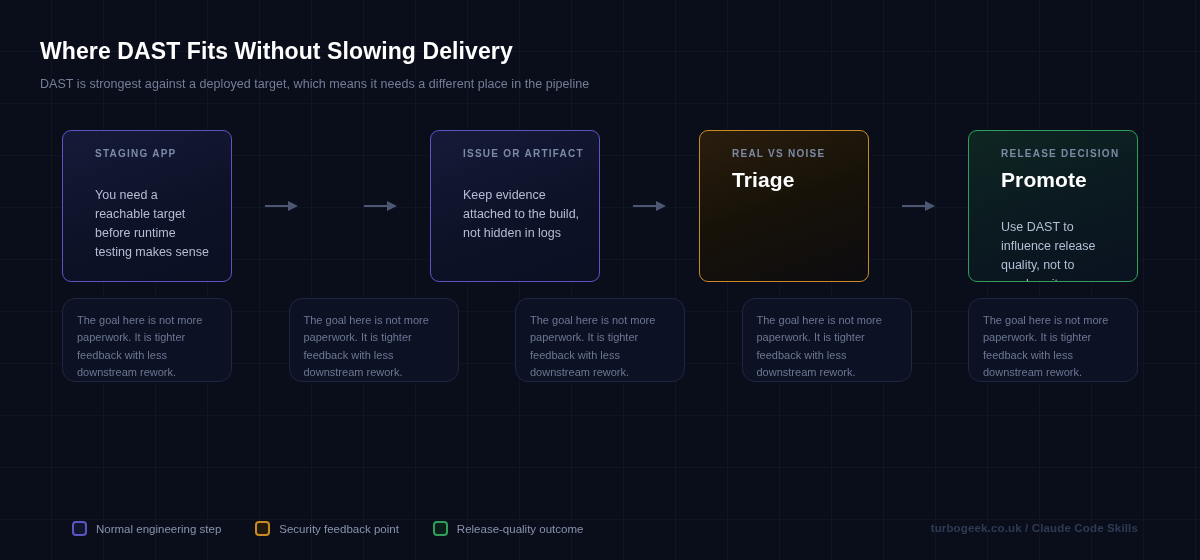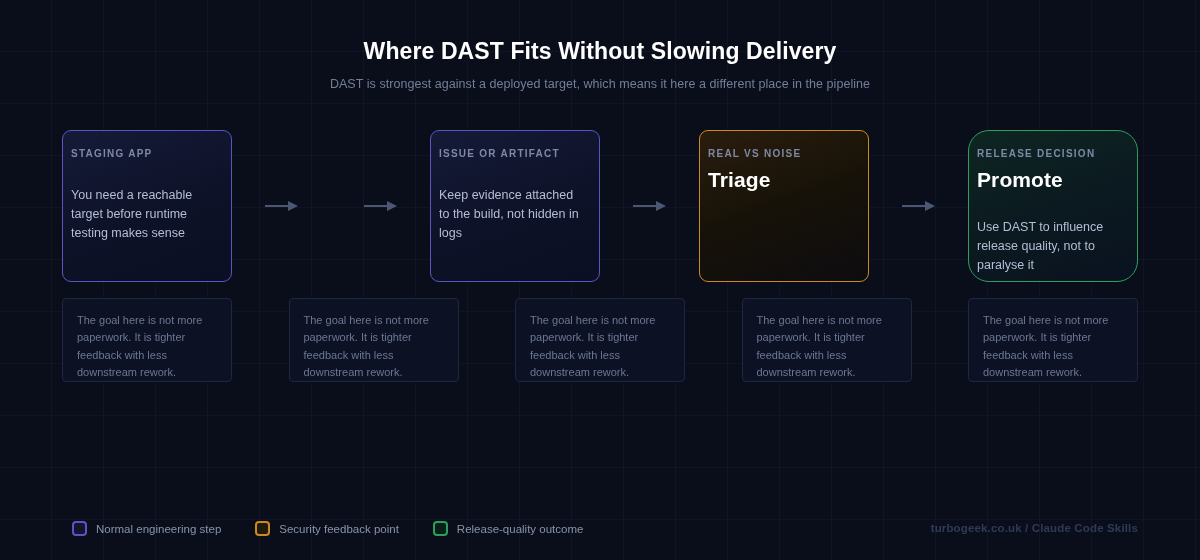--- a/index.html
+++ b/index.html
@@ -32,21 +32,21 @@
     position: absolute;
     inset: 0;
   }
 
   
   #header {
     position: absolute;
     top: 38px;
     left: 0;
     width: 1200px;
-    text-align: center;
+    padding-left: 40px;
   }
   #page-title {
     font-size: 23px;
     font-weight: bold;
     color: #ffffff;
     letter-spacing: 0.1px;
     line-height: 1.2;
   }
   #page-subtitle {
     margin-top: 11px;
@@ -64,37 +64,36 @@
     height: 152px;
     display: flex;
     align-items: stretch;
   }
 
   .step-card {
     width: 170px;
     flex: 0 0 170px;
     border-radius: 9px;
     border: 1px solid #3b3f6e;
-    padding: 17px 16px 0 8px;
+    padding: 17px 16px 0 32px;
     position: relative;
     overflow: hidden;
   }
 
   .step-card.tone-blue {
     border-color: #5b55c4;
     background: linear-gradient(160deg, #151a38 0%, #0e1228 55%, #0b0f22 100%);
   }
   .step-card.tone-amber {
     border-color: #c98a22;
     background: linear-gradient(160deg, #2a1d0e 0%, #171208 48%, #0d0c10 100%);
   }
   .step-card.tone-green {
     border-color: #2e9e5b;
     background: linear-gradient(160deg, #0e2622 0%, #0b1a20 50%, #0a1220 100%);
-    border-radius: 21px;
   }
 
   .card-eyebrow {
     font-size: 10px;
     font-weight: bold;
     letter-spacing: 1.25px;
     color: #7d8aa6;
     text-transform: uppercase;
     white-space: nowrap;
   }
@@ -129,21 +128,21 @@
     top: 298px;
     left: 62px;
     width: 1076px;
     height: 84px;
     display: flex;
     align-items: stretch;
   }
   .note-card {
     width: 170px;
     flex: 0 0 170px;
-    border-radius: 4px;
+    border-radius: 13px;
     border: 1px solid #1e2741;
     background: #0c1124;
     padding: 13px 14px 0 14px;
   }
   .note-spacer {
     flex: 1 1 auto;
     min-width: 0;
   }
   .note-text {
     font-size: 11px;
@@ -192,21 +191,21 @@
 </style>
 </head>
 <body>
 
 <div id="grid-bg"></div>
 
 <div id="stage">
 
   <div id="header">
     <div id="page-title">Where DAST Fits Without Slowing Delivery</div>
-    <div id="page-subtitle">DAST is strongest against a deployed target, which means it here a different place in the pipeline</div>
+    <div id="page-subtitle">DAST is strongest against a deployed target, which means it needs a different place in the pipeline</div>
   </div>
 
   <div id="pipeline">
       <div class="step-card tone-blue">
         <div class="card-eyebrow">STAGING APP</div>
         <div class="card-body">You need a reachable target before runtime testing makes sense</div>
       </div>
       <div class="connector">
         <svg width="34" height="12" viewBox="0 0 34 12">
           <line x1="0" y1="6" x2="24" y2="6" stroke="#4b5773" stroke-width="2"></line>

